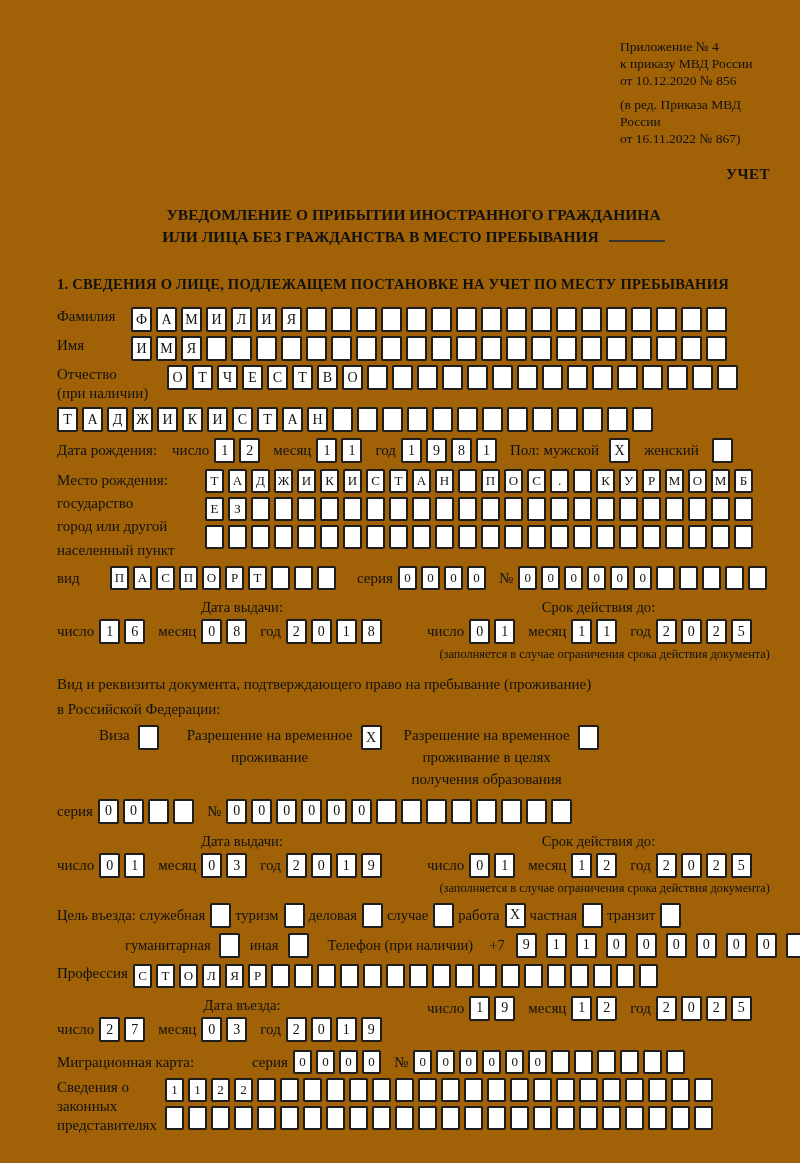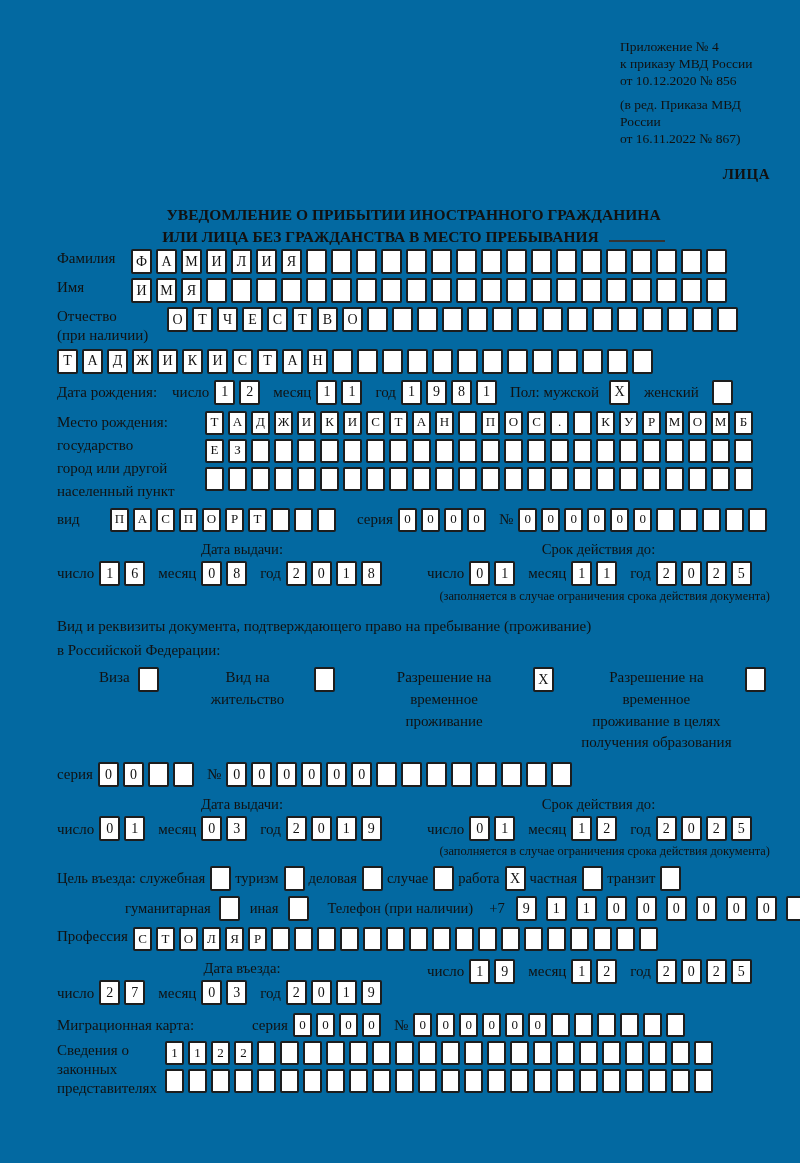--- a/index.html
+++ b/index.html
@@ -1,18 +1,18 @@
 <!DOCTYPE html>
 <html><head>
 <meta charset="utf-8">
 <style>
   * { margin:0; padding:0; box-sizing:border-box; }
   html,body { background:#fff; }
   .page {
-    width:800px; height:1163px; background:#0369a1; color:#111;
+    width:800px; height:1163px; background:#a16207; color:#111;
     font-family:"Liberation Serif","DejaVu Serif",serif;
     font-size:15px; line-height:1.26;
     padding:38px 30px 20px 57px; overflow:hidden;
   }
   .meta { margin-left:563px; font-size:13.5px; }
   .meta .amend { margin-top:7px; }
   .forma { text-align:right; font-weight:bold; margin-top:18px; font-size:15px; letter-spacing:.5px; }
   .title { text-align:center; font-weight:bold; font-size:15.5px; margin-top:20px; line-height:1.45; }
   .uline { display:inline-block; width:56px; border-bottom:2px solid #333; margin-left:10px; vertical-align:baseline; }
   .sect { font-weight:bold; font-size:14.6px; margin-top:26px; margin-bottom:14px; letter-spacing:.2px; }
@@ -58,27 +58,28 @@
   <div class="meta">
     <div>Приложение № 4</div>
     <div>к приказу МВД России</div>
     <div>от 10.12.2020 № 856</div>
     <div class="amend">
       <div>(в ред. Приказа МВД России</div>
       <div>от 16.11.2022 № 867)</div>
     </div>
   </div>
 
-  <div class="forma">ЛИЦА</div>
+  <div class="forma">УЧЕТ</div>
 
   <div class="title">
     <div>УВЕДОМЛЕНИЕ О ПРИБЫТИИ ИНОСТРАННОГО ГРАЖДАНИНА</div>
     <div><span>ИЛИ ЛИЦА БЕЗ ГРАЖДАНСТВА В МЕСТО ПРЕБЫВАНИЯ</span><span class="uline"></span></div>
   </div>
 
+  <div class="sect">1. СВЕДЕНИЯ О ЛИЦЕ, ПОДЛЕЖАЩЕМ ПОСТАНОВКЕ НА УЧЕТ ПО МЕСТУ ПРЕБЫВАНИЯ</div>
 
   <div class="row">
     <div class="lbl w74">Фамилия</div>
     <div class="cells">
         <span class="cell">Ф</span>
         <span class="cell">А</span>
         <span class="cell">М</span>
         <span class="cell">И</span>
         <span class="cell">Л</span>
         <span class="cell">И</span>
@@ -398,24 +399,20 @@
   <div class="note-r">(заполняется в случае ограничения срока действия документа)</div>
 
   <div class="para">
     <div>Вид и реквизиты документа, подтверждающего право на пребывание (проживание)</div>
     <div>в Российской Федерации:</div>
   </div>
 
   <div class="optrow">
     <div class="opt">
       <span class="optlbl">Виза</span>
-      <span class="cell"></span>
-    </div>
-    <div class="opt" style="margin-left:26px">
-      <span class="optlbl">Вид на жительство</span>
       <span class="cell"></span>
     </div>
     <div class="opt" style="margin-left:24px">
       <span class="optlbl">
         <div>Разрешение на временное</div>
         <div>проживание</div>
       </span>
       <span class="cell">X</span>
     </div>
     <div class="opt" style="margin-left:18px">

